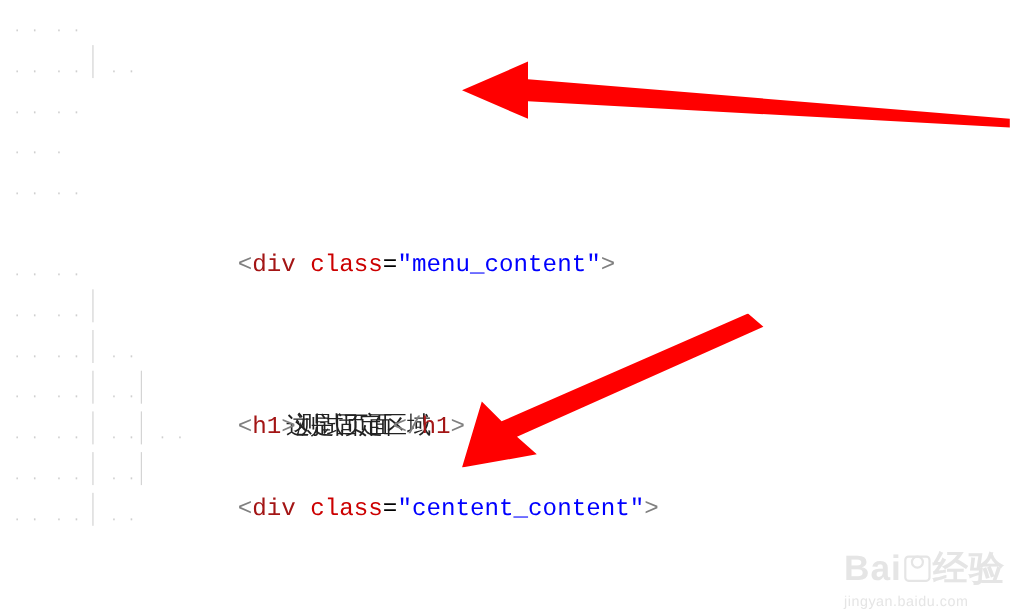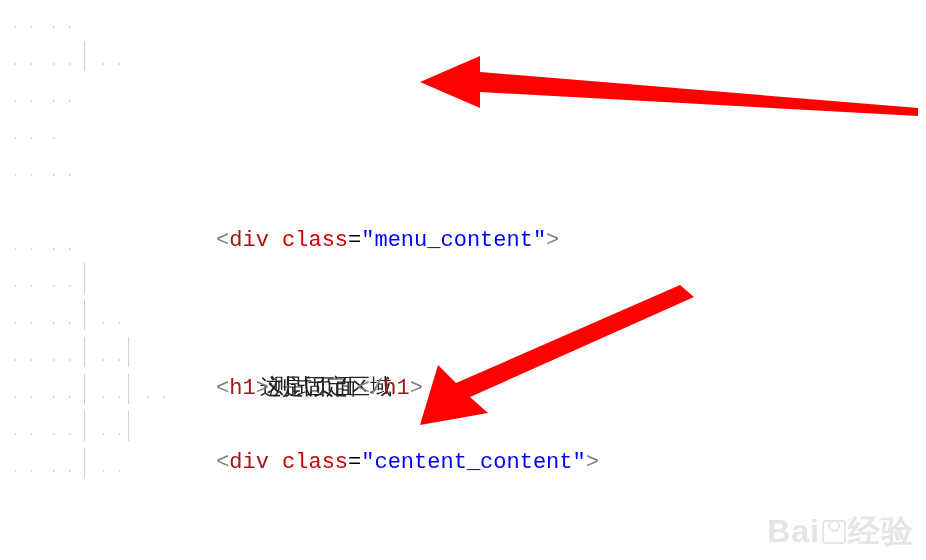--- a/index.html
+++ b/index.html
@@ -226,13 +226,14 @@
 <svg class="arrow1" viewBox="0 0 500 90">
   <polygon points="0,32 60,6 60,22 498,58 498,66 60,42 60,58" fill="#ff0000"></polygon>
 </svg>
 
 <svg class="arrow2" viewBox="0 0 280 140">
   <polygon points="0,140 18,80 36,98 260,0 274,12 50,112 68,128" fill="#ff0000"></polygon>
 </svg>
 
 <div class="watermark">
   <div class="wm-logo">Bai<span style="display:inline-block;width:24px;height:24px;border:2px solid #e5e5e5;border-radius:4px;position:relative;top:2px;margin:0 2px;"><span style="position:absolute;left:4px;top:-2px;width:12px;height:12px;border:2px solid #e5e5e5;border-radius:50%;"></span></span>经验</div>
+  <div class="wm-url">jingyan.baidu.com</div>
 </div>
 
 </body></html>

